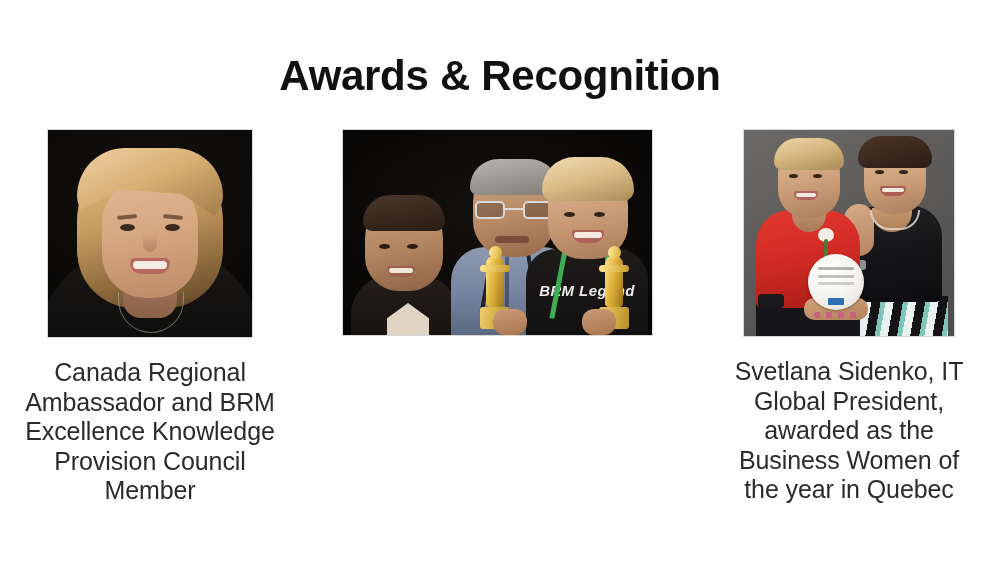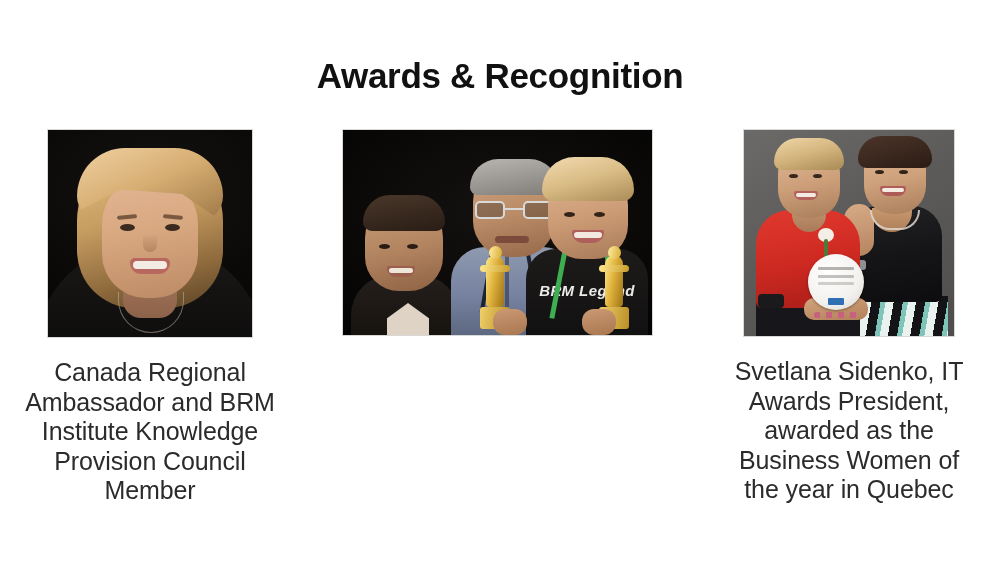--- a/index.html
+++ b/index.html
@@ -23,21 +23,21 @@
   }
 
   
   .slide-title {
     position: absolute;
     top: 54px;
     left: 0;
     width: 1000px;
     text-align: center;
     font-family: "Liberation Sans", sans-serif;
-    font-size: 35px;
+    font-size: 42px;
     font-weight: bold;
     letter-spacing: -0.3px;
     color: #111111;
     line-height: 44px;
     white-space: nowrap;
   }
 
   
   .columns {
     position: absolute;
@@ -572,21 +572,21 @@
         <div class="p1-brow l"></div>
         <div class="p1-brow r"></div>
         <div class="p1-eye l"></div>
         <div class="p1-eye r"></div>
         <div class="p1-nose"></div>
         <div class="p1-mouth">
           <div class="p1-teeth"></div>
         </div>
         <div class="p1-necklace"></div>
       </div>
-      <div class="caption cap-1">Canada Regional Ambassador and BRM Institute Knowledge Provision Council Member</div>
+      <div class="caption cap-1">Canada Regional Ambassador and BRM Excellence Knowledge Provision Council Member</div>
     </div>
 
     <div class="column col-2">
       <div class="photo photo-2">
         <div class="p2-bg"></div>
 
         <div class="person p2-a">
           <div class="torso"></div>
           <div class="collar"></div>
           <div class="head"></div>
@@ -668,17 +668,17 @@
           <div class="smile"></div>
         </div>
 
         <div class="p3-hands"></div>
         <div class="p3-award">
           <div class="engrave"></div>
           <div class="chip"></div>
         </div>
         <div class="p3-nails"></div>
       </div>
-      <div class="caption cap-3">Svetlana Sidenko, IT Awards President, awarded as the Business Women of the year in Quebec</div>
+      <div class="caption cap-3">Svetlana Sidenko, IT Global President, awarded as the Business Women of the year in Quebec</div>
     </div>
 
   </div>
 </div>
 
 </body></html>

